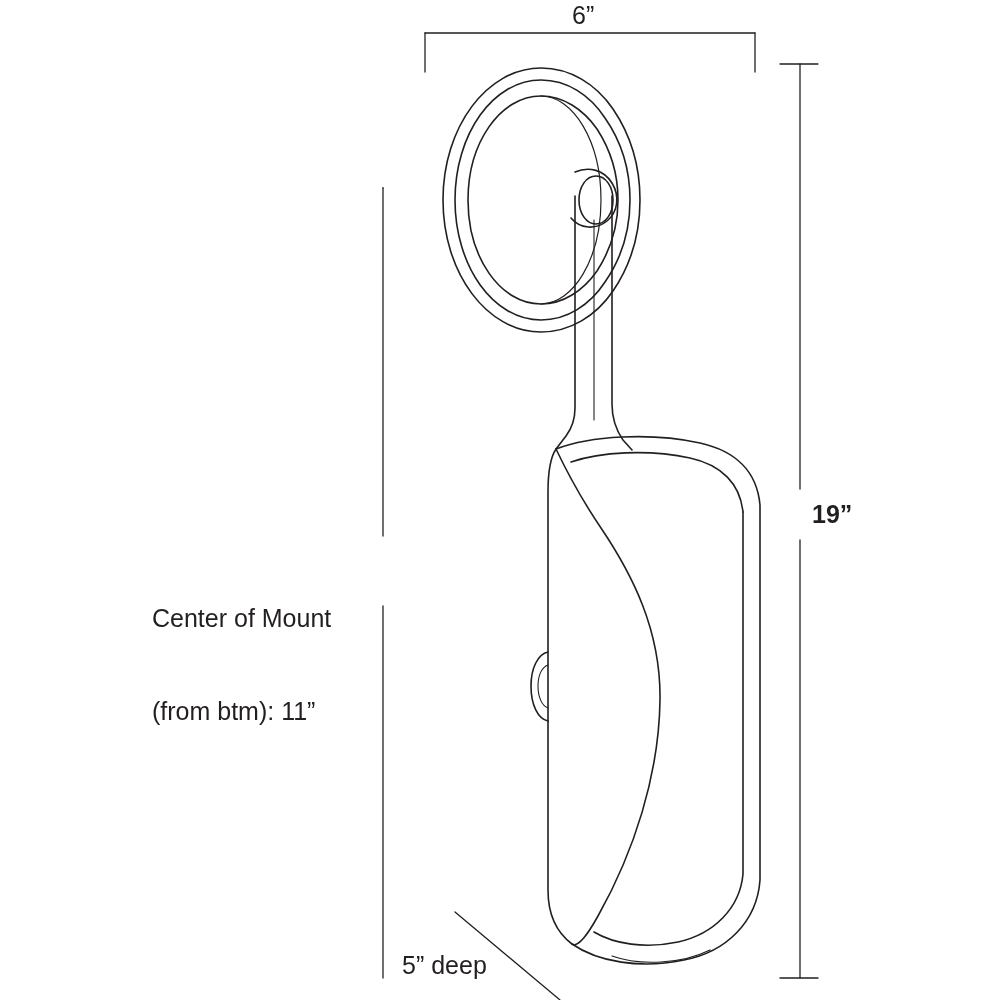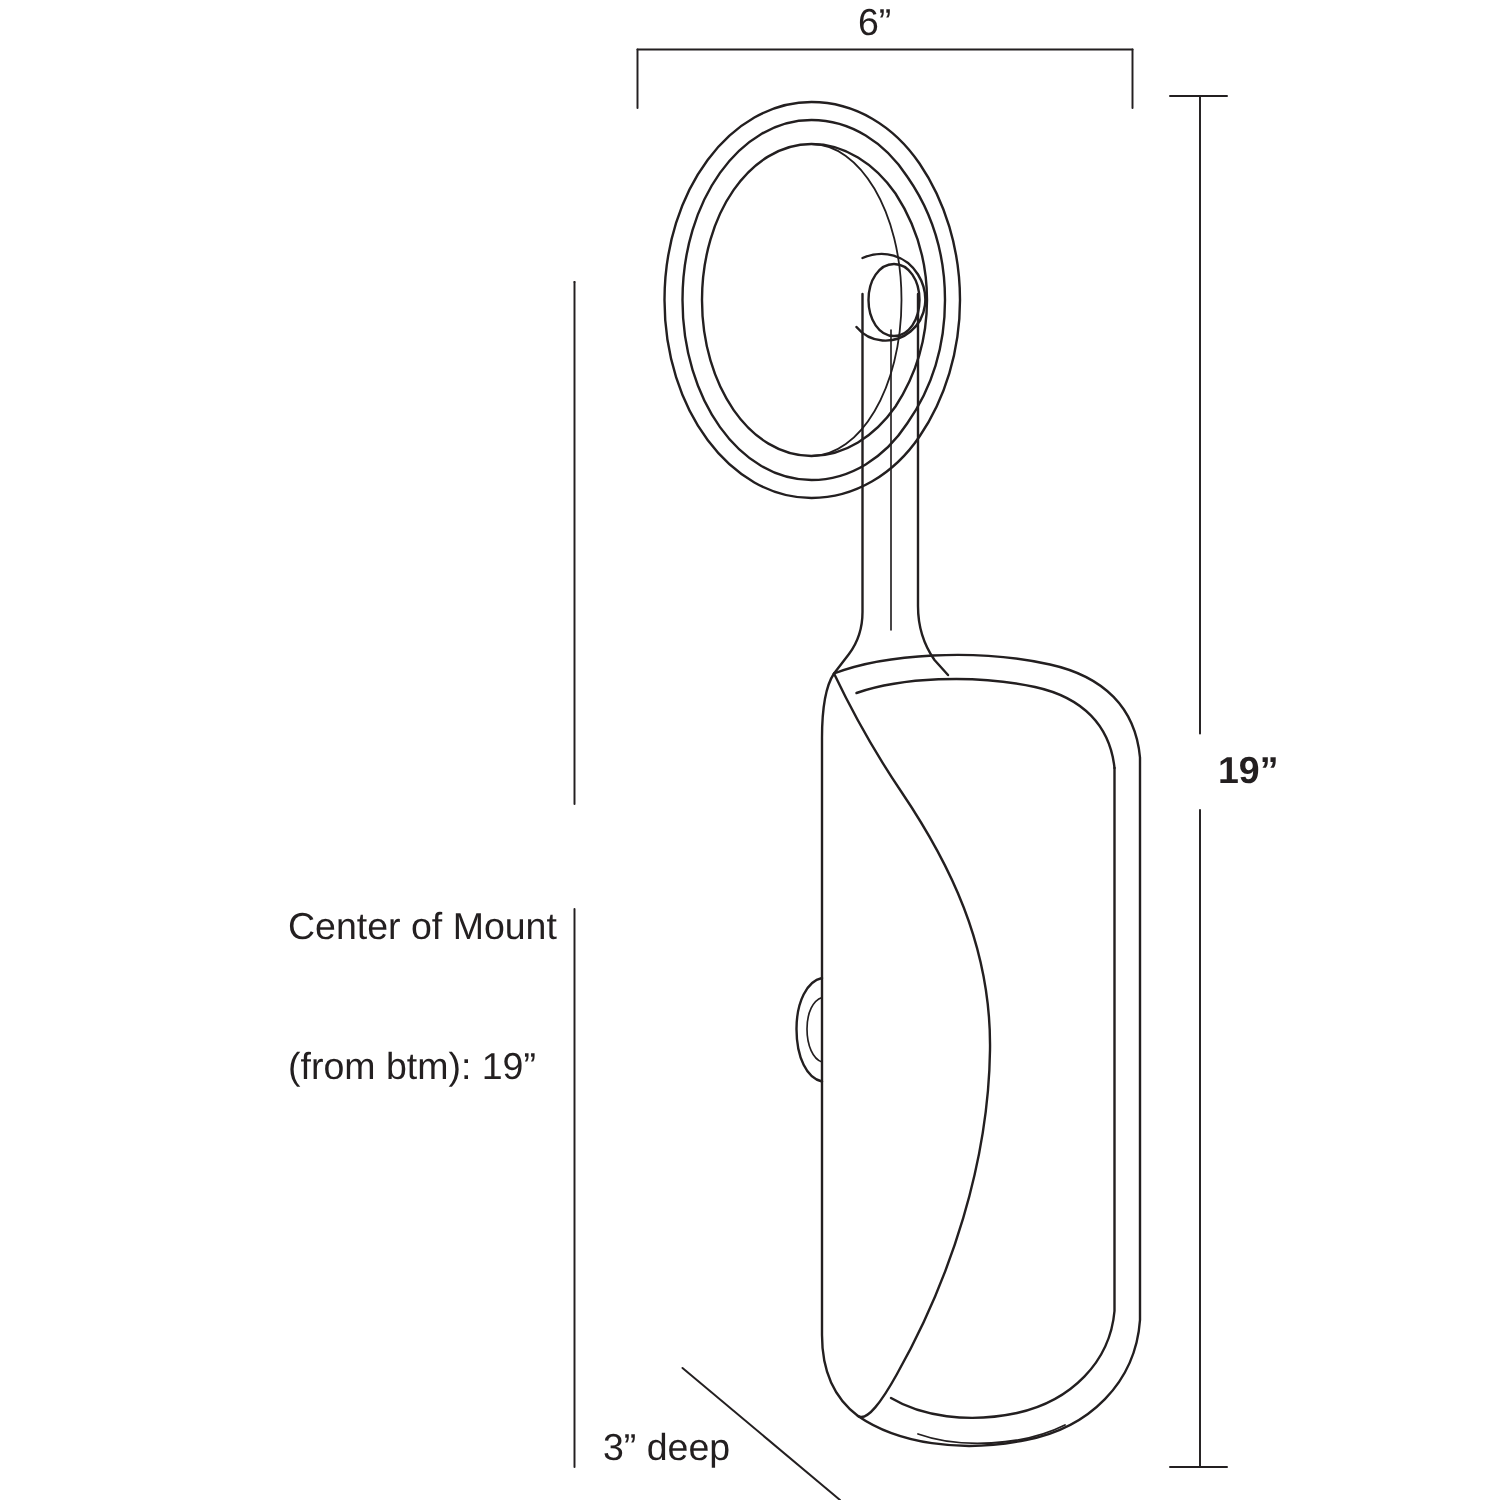--- a/index.html
+++ b/index.html
@@ -35,21 +35,20 @@
   }
   #label-depth {
     left: 402px;
     top: 950px;
     font-size: 25px;
   }
   #label-mount {
     left: 152px;
     top: 540px;
     font-size: 25px;
-    margin-left: 40px;
   }
   svg {
     position: absolute;
     left: 0;
     top: 0;
   }
 </style>
 </head>
 <body>
 
@@ -153,20 +152,20 @@
         <path d="M548 665 C 542 667, 538 675, 538 686 C 538 697, 542 706, 548 708" stroke-width="1.1"></path>
       </g>
 
     </g>
   </svg>
 
   <div class="dim-label" id="label-width">6”</div>
 
   <div class="dim-label" id="label-height">19”</div>
 
-  <div class="dim-label" id="label-depth">3” deep</div>
+  <div class="dim-label" id="label-depth">5” deep</div>
 
   <div class="dim-label" id="label-mount">
     <div>Center of Mount</div>
-    <div>(from btm): 19”</div>
+    <div>(from btm): 11”</div>
   </div>
 
 </div>
 
 </body></html>

